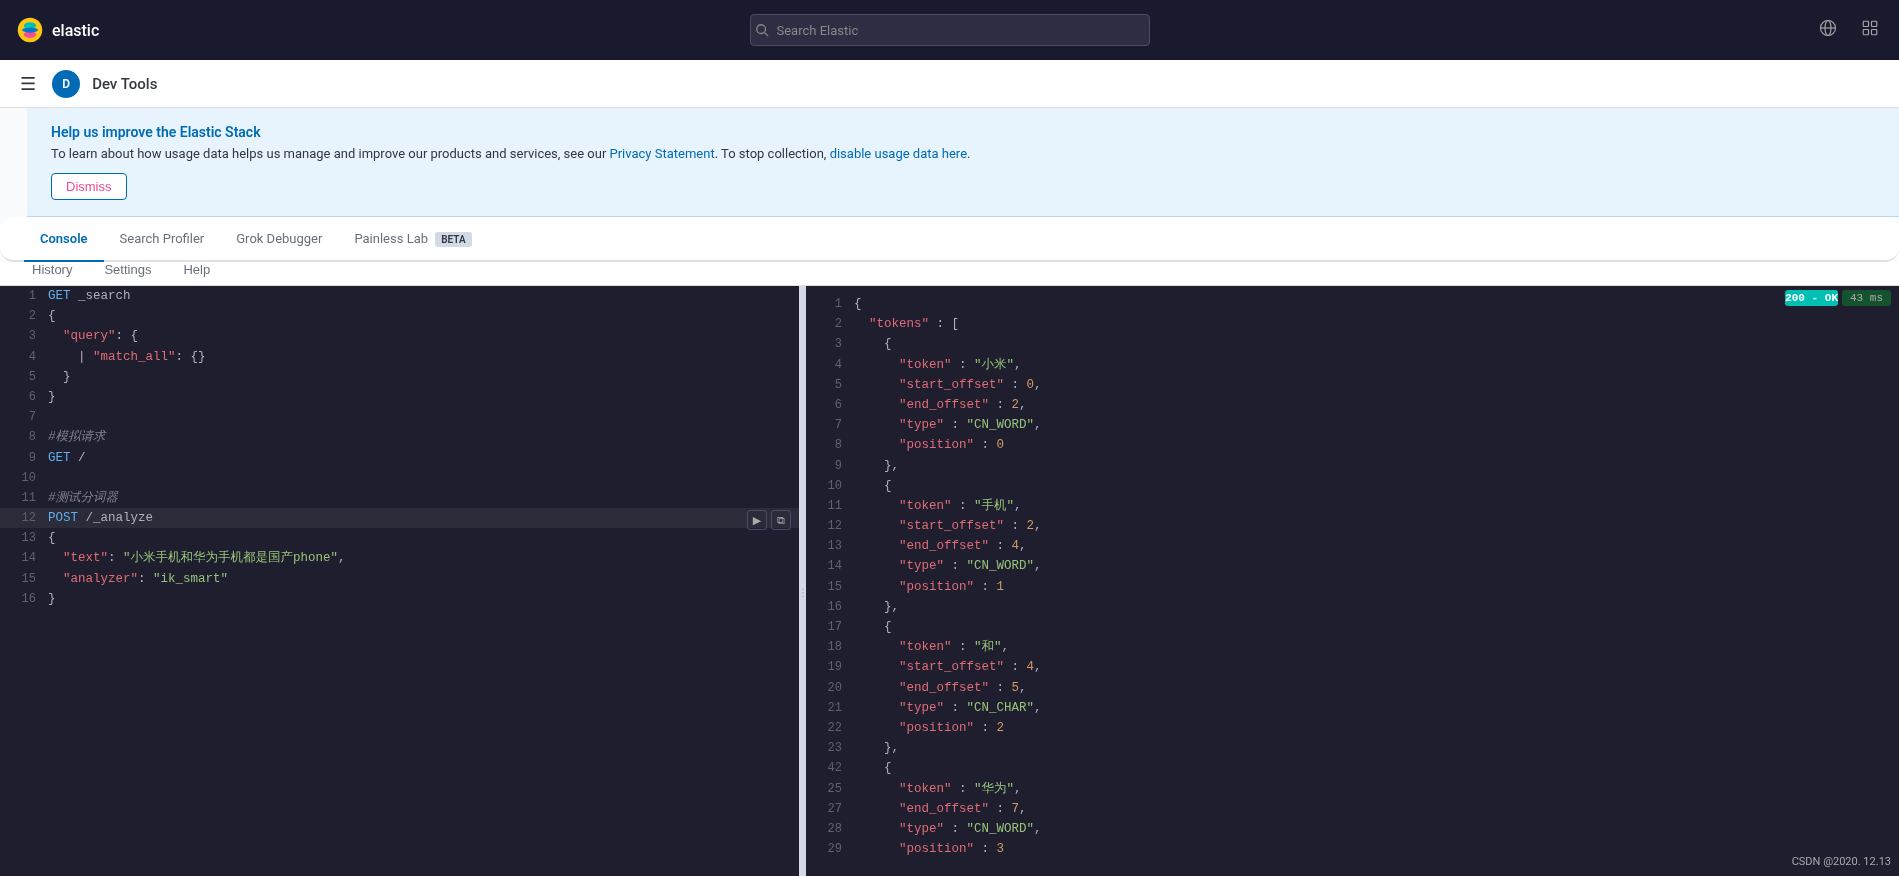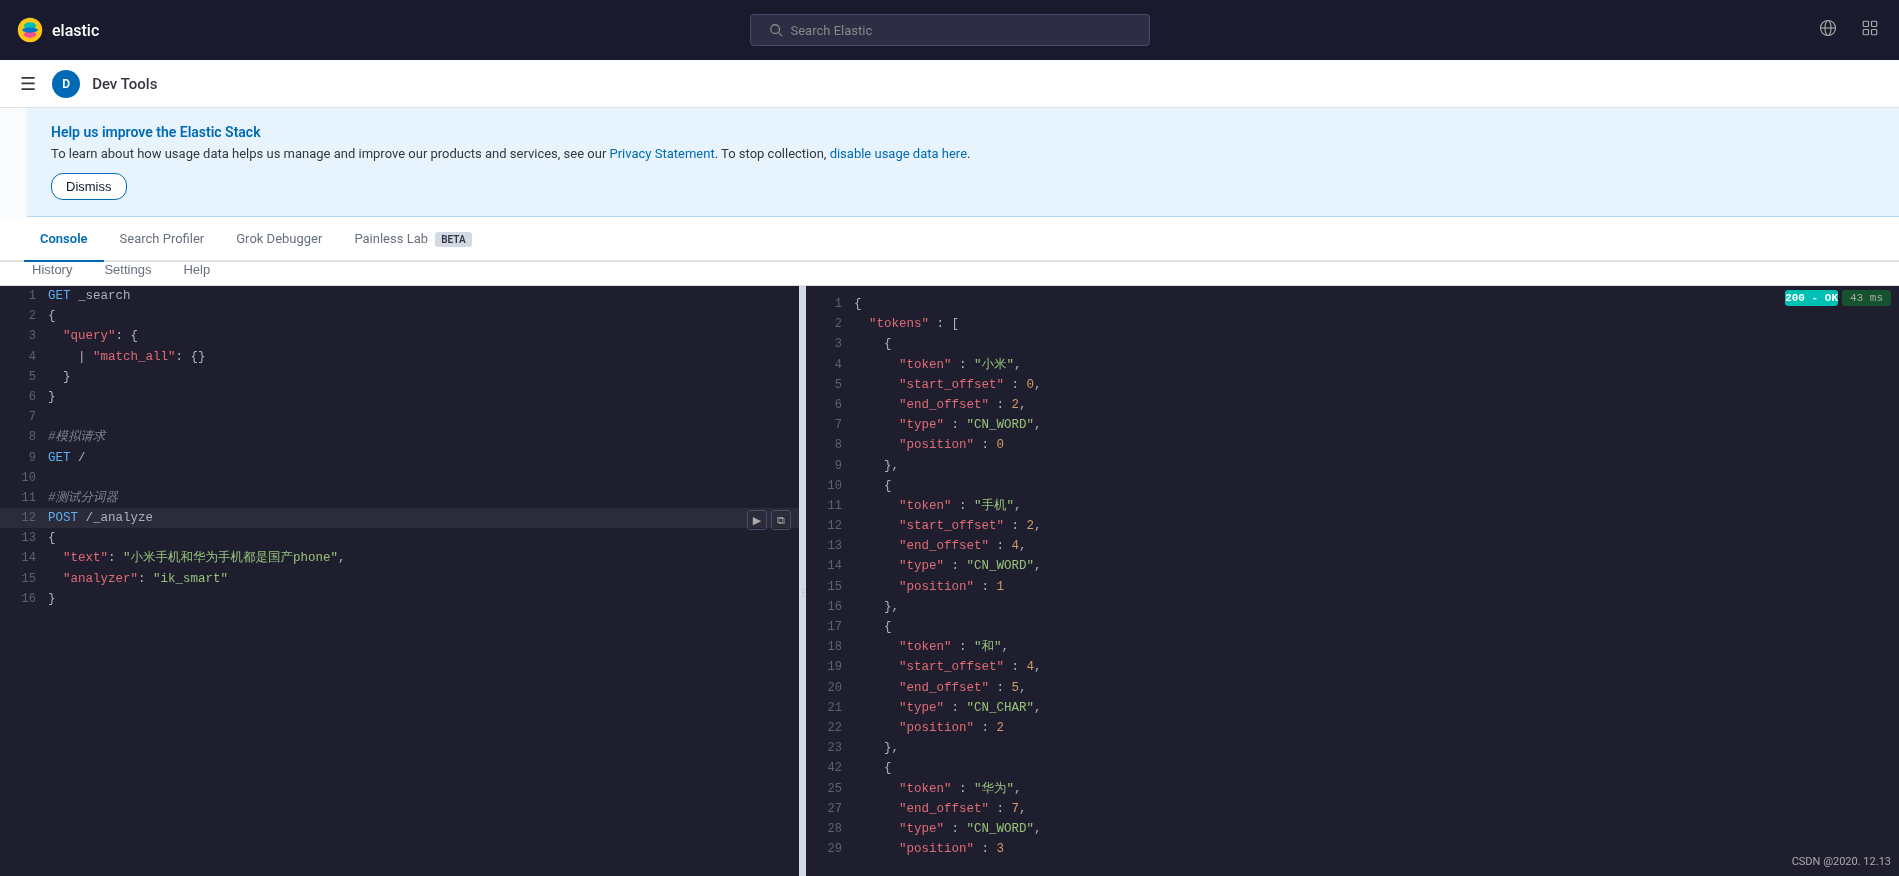--- a/index.html
+++ b/index.html
@@ -33,21 +33,21 @@
       width: 400px;
     }
     .search-bar {
       width: 100%;
       background: #2d2d44;
       border: 1px solid #4a4a6a;
       border-radius: 4px;
       height: 32px;
       display: flex;
       align-items: center;
-      padding: 0 18px;
+      padding: 0 4px;
       gap: 8px;
       color: #aaa;
       font-size: 13px;
       cursor: text;
     }
     .nav-right {
       margin-left: auto;
       display: flex;
       align-items: center;
       gap: 16px;
@@ -115,35 +115,36 @@
       color: #343741;
       margin-bottom: 12px;
     }
     .banner-body a {
       color: #006bb4;
       text-decoration: none;
     }
     .dismiss-btn {
       background: #fff;
       border: 1px solid #006bb4;
-      color: #0f172a;
+      color: #ec4899;
       padding: 5px 14px;
-      border-radius: 12px;
+      border-radius: 4px;
       cursor: pointer;
       font-size: 13px;
     }
 
     
     .tabs-bar {
       background: #fff;
       border-bottom: 2px solid #e0e0e0;
       display: flex;
       align-items: center;
       padding: 0 24px;
       gap: 0;
+      border-radius: 14px;
     }
     .tab {
       padding: 14px 16px;
       font-size: 13px;
       color: #69707d;
       cursor: pointer;
       border-bottom: 2px solid transparent;
       margin-bottom: -2px;
       background: none;
       border-top: none;

